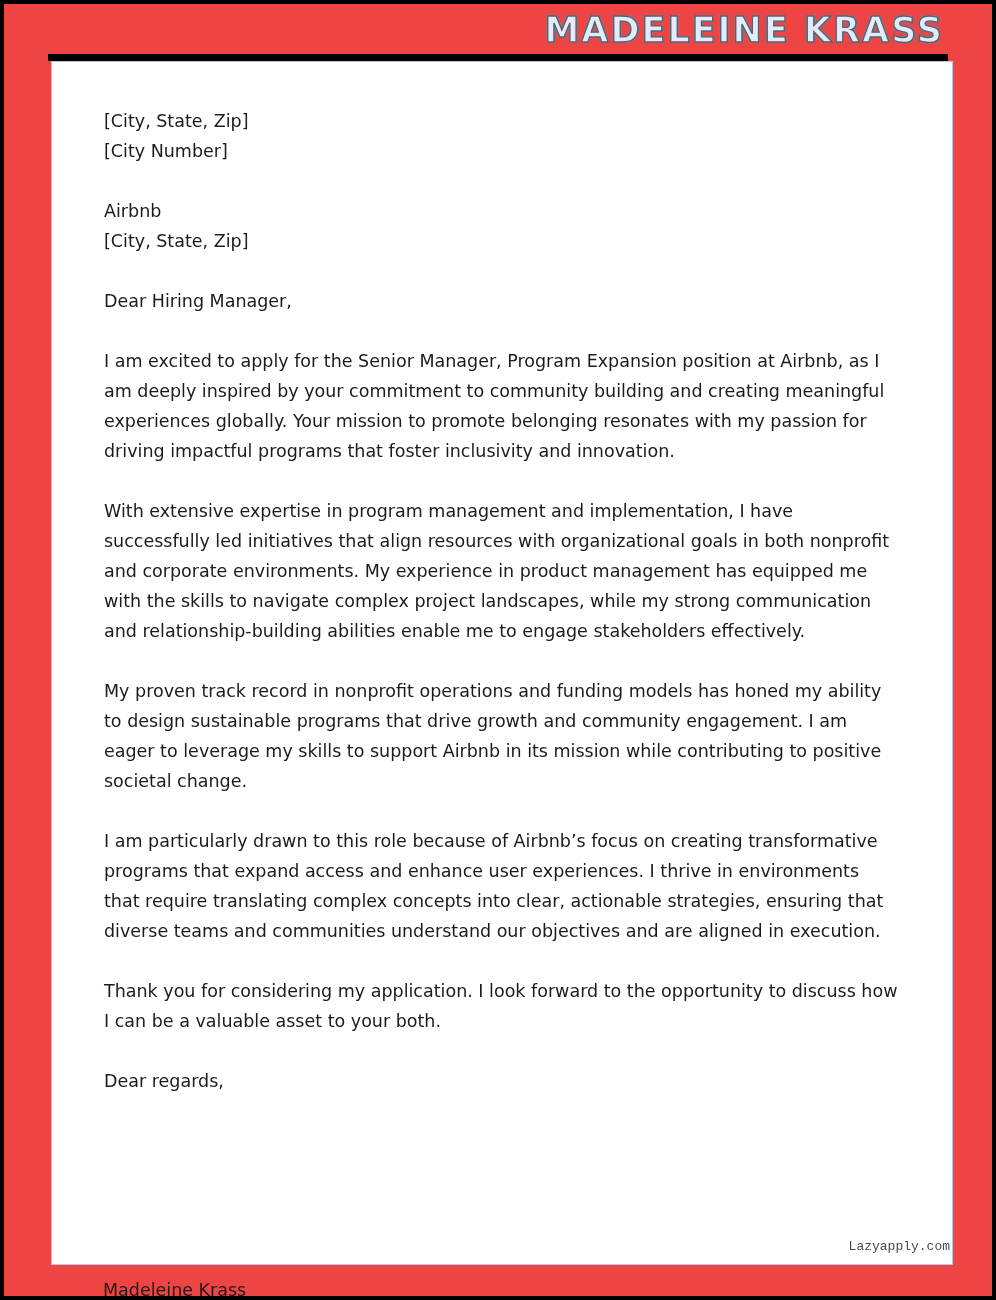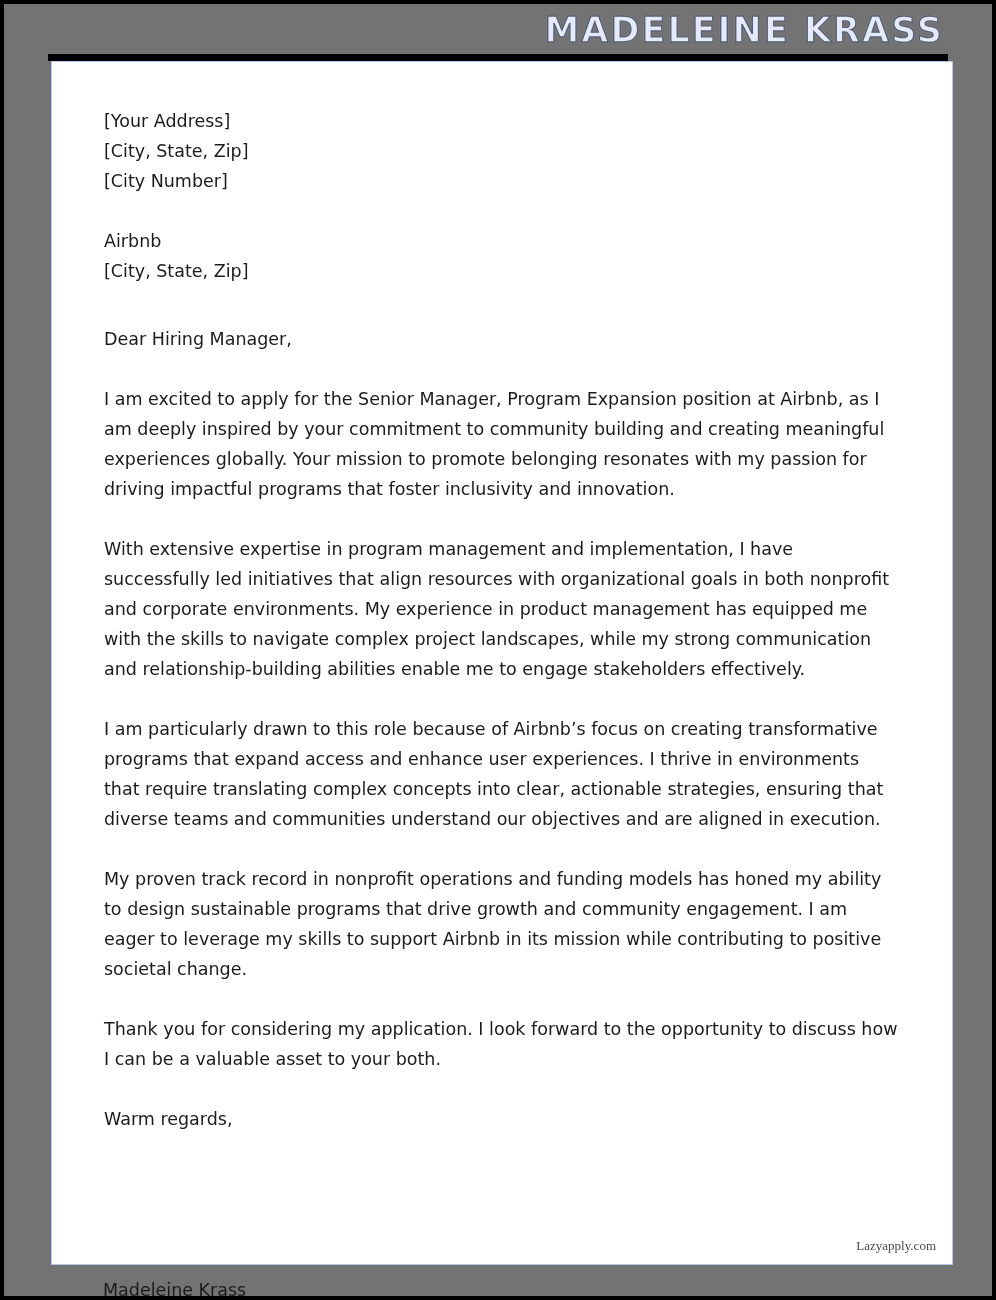--- a/index.html
+++ b/index.html
@@ -10,21 +10,21 @@
     width: 996px;
     height: 1300px;
     background: #000;
     font-family: "DejaVu Sans", sans-serif;
     overflow: hidden;
   }
   .page {
     position: relative;
     width: 996px;
     height: 1300px;
-    background: #737373;
+    background: #ef4444;
     box-sizing: border-box;
     border: 4px solid #000;
     overflow: hidden;
   }
   .header {
     position: absolute;
     top: 0;
     left: 0;
     right: 0;
     height: 52px;
@@ -73,36 +73,36 @@
     right: 30px;
     font-size: 17.5px;
     line-height: 30px;
     color: #1b1b1b;
     font-family: "DejaVu Sans", sans-serif;
   }
   .line {
     white-space: pre-wrap;
   }
   .para {
-    margin: 8px 0 30px 0;
+    margin: 0 0 30px 0;
     max-width: 795px;
   }
   .blockline {
     margin: 0;
   }
   .gap {
     height: 30px;
   }
   .watermark {
     position: absolute;
-    right: 16px;
+    right: 2px;
     bottom: 10px;
     font-size: 13px;
     color: #4a4a4a;
-    font-family: Liberation Serif, serif;
+    font-family: Liberation Mono, monospace;
   }
   .signature {
     position: absolute;
     left: 99px;
     top: 1271px;
     font-size: 17.5px;
     line-height: 30px;
     color: #1b1b1b;
     font-family: "DejaVu Sans", sans-serif;
   }
@@ -115,43 +115,42 @@
   <div class="header">
     <div class="header-name">MADELEINE KRASS</div>
   </div>
 
   <div class="rule"></div>
 
   <div class="sheet">
     <div class="body-text">
 
       <div>
-        <p class="blockline line">[Your Address]</p>
         <p class="blockline line">[City, State, Zip]</p>
         <p class="blockline line">[City Number]</p>
       </div>
 
       <div class="gap"></div>
 
       <div>
         <p class="blockline line">Airbnb</p>
         <p class="blockline line">[City, State, Zip]</p>
       </div>
 
       <div class="gap"></div>
 
       <p class="para">Dear Hiring Manager,</p>
 
       <p class="para">I am excited to apply for the Senior Manager, Program Expansion position at Airbnb, as I am deeply inspired by your commitment to community building and creating meaningful experiences globally. Your mission to promote belonging resonates with my passion for driving impactful programs that foster inclusivity and innovation.</p>
       <p class="para">With extensive expertise in program management and implementation, I have successfully led initiatives that align resources with organizational goals in both nonprofit and corporate environments. My experience in product management has equipped me with the skills to navigate complex project landscapes, while my strong communication and relationship-building abilities enable me to engage stakeholders effectively.</p>
+      <p class="para">My proven track record in nonprofit operations and funding models has honed my ability to design sustainable programs that drive growth and community engagement. I am eager to leverage my skills to support Airbnb in its mission while contributing to positive societal change.</p>
       <p class="para">I am particularly drawn to this role because of Airbnb’s focus on creating transformative programs that expand access and enhance user experiences. I thrive in environments that require translating complex concepts into clear, actionable strategies, ensuring that diverse teams and communities understand our objectives and are aligned in execution.</p>
-      <p class="para">My proven track record in nonprofit operations and funding models has honed my ability to design sustainable programs that drive growth and community engagement. I am eager to leverage my skills to support Airbnb in its mission while contributing to positive societal change.</p>
       <p class="para">Thank you for considering my application. I look forward to the opportunity to discuss how I can be a valuable asset to your both.</p>
 
-      <p class="para">Warm regards,</p>
+      <p class="para">Dear regards,</p>
 
     </div>
 
     <div class="watermark">Lazyapply.com</div>
   </div>
 
   <div class="signature">Madeleine Krass</div>
 
 </div>
 

